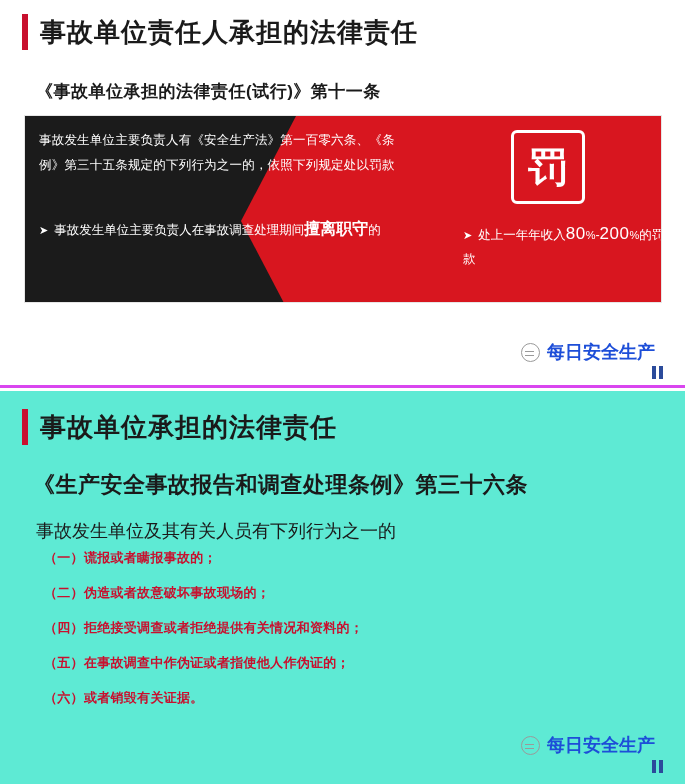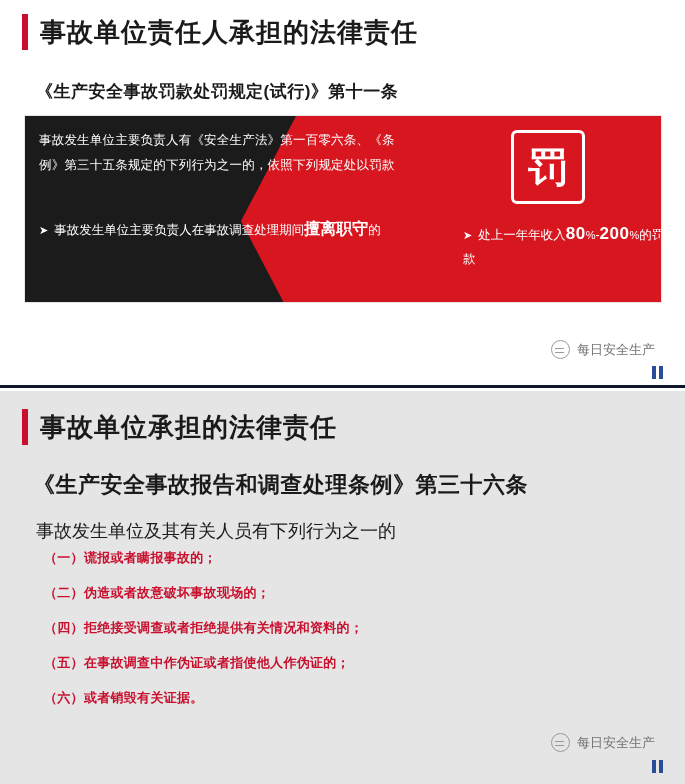--- a/index.html
+++ b/index.html
@@ -21,21 +21,21 @@
     background: #ffffff;
   }
 
   
   .slide1 {
     position: absolute;
     left: 0; top: 0;
     width: 685px;
     height: 388px;
     background: #ffffff;
-    border-bottom: 3px solid #0f172a;
+    border-bottom: 3px solid #d946ef;
     box-sizing: border-box;
   }
   .title-row {
     position: absolute;
     left: 22px;
     top: 14px;
     display: flex;
     align-items: center;
   }
   .title-bar {
@@ -119,21 +119,21 @@
     position: absolute;
     left: 438px;
     top: 104px;
     width: 205px;
     color: #ffffff;
     font-size: 12.5px;
     line-height: 1.7;
   }
   .pct-num {
     font-size: 17px;
-    font-weight: bold;
+    font-weight: normal;
     letter-spacing: 0.5px;
   }
   .pct-sign {
     font-size: 11px;
   }
   .stamp {
     position: absolute;
     right: 76px;
     top: 14px;
     width: 74px;
@@ -146,22 +146,23 @@
     display: flex;
     align-items: center;
     justify-content: center;
     box-sizing: border-box;
   }
 
   .wm {
     position: absolute;
     display: flex;
     align-items: center;
-    color: #737373;
-    font-size: 13px;
+    color: #1d4ed8;
+    font-size: 18px;
+    font-weight: bold;
   }
   .wm-circle {
     width: 17px;
     height: 17px;
     border: 1.5px solid #9a9a9a;
     border-radius: 50%;
     margin-right: 7px;
     position: relative;
   }
   .wm-circle::before {
@@ -188,21 +189,21 @@
   }
   .pause1 { right: 22px; top: 366px; }
   .pause2 { right: 22px; top: 760px; }
 
   
   .slide2 {
     position: absolute;
     left: 0; top: 391px;
     width: 685px;
     height: 393px;
-    background: #e5e5e5;
+    background: #5eead4;
   }
   .title-row2 {
     position: absolute;
     left: 22px;
     top: 18px;
     display: flex;
     align-items: center;
   }
   .subtitle2 {
     position: absolute;
@@ -239,21 +240,21 @@
 <body>
 
 <div class="page">
 
   <section class="slide1">
     <div class="title-row">
       <div class="title-bar"></div>
       <div class="title-text">事故单位责任人承担的法律责任</div>
     </div>
 
-    <div class="subtitle1">《生产安全事故罚款处罚规定(试行)》第十一条</div>
+    <div class="subtitle1">《事故单位承担的法律责任(试行)》第十一条</div>
 
     <div class="diagram">
       <div class="diag-left"></div>
       <div class="diag-right"></div>
 
       <div class="diag-text-top">事故发生单位主要负责人有《安全生产法》第一百零六条、《条例》第三十五条规定的下列行为之一的，依照下列规定处以罚款</div>
 
       <div class="diag-bullet">
         <span class="bullet-mark">➤</span><span>事故发生单位主要负责人在事故调查处理期间</span><span class="emph">擅离职守</span><span>的</span>
       </div>

